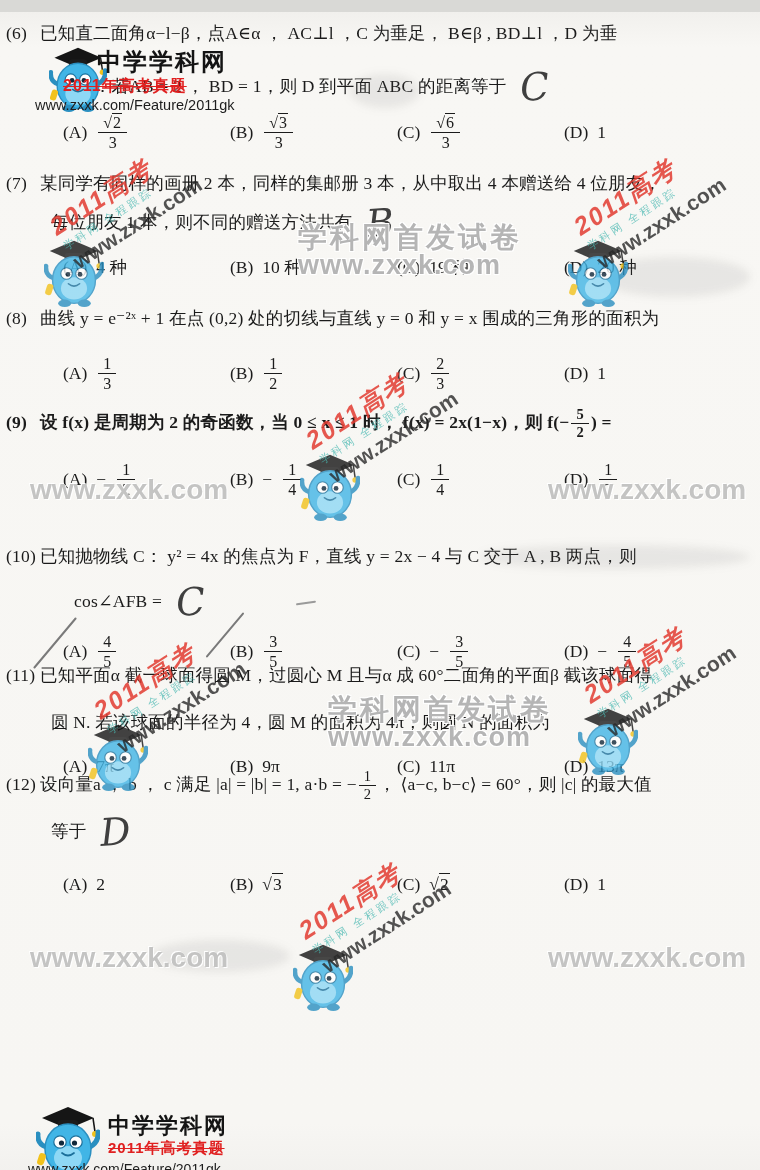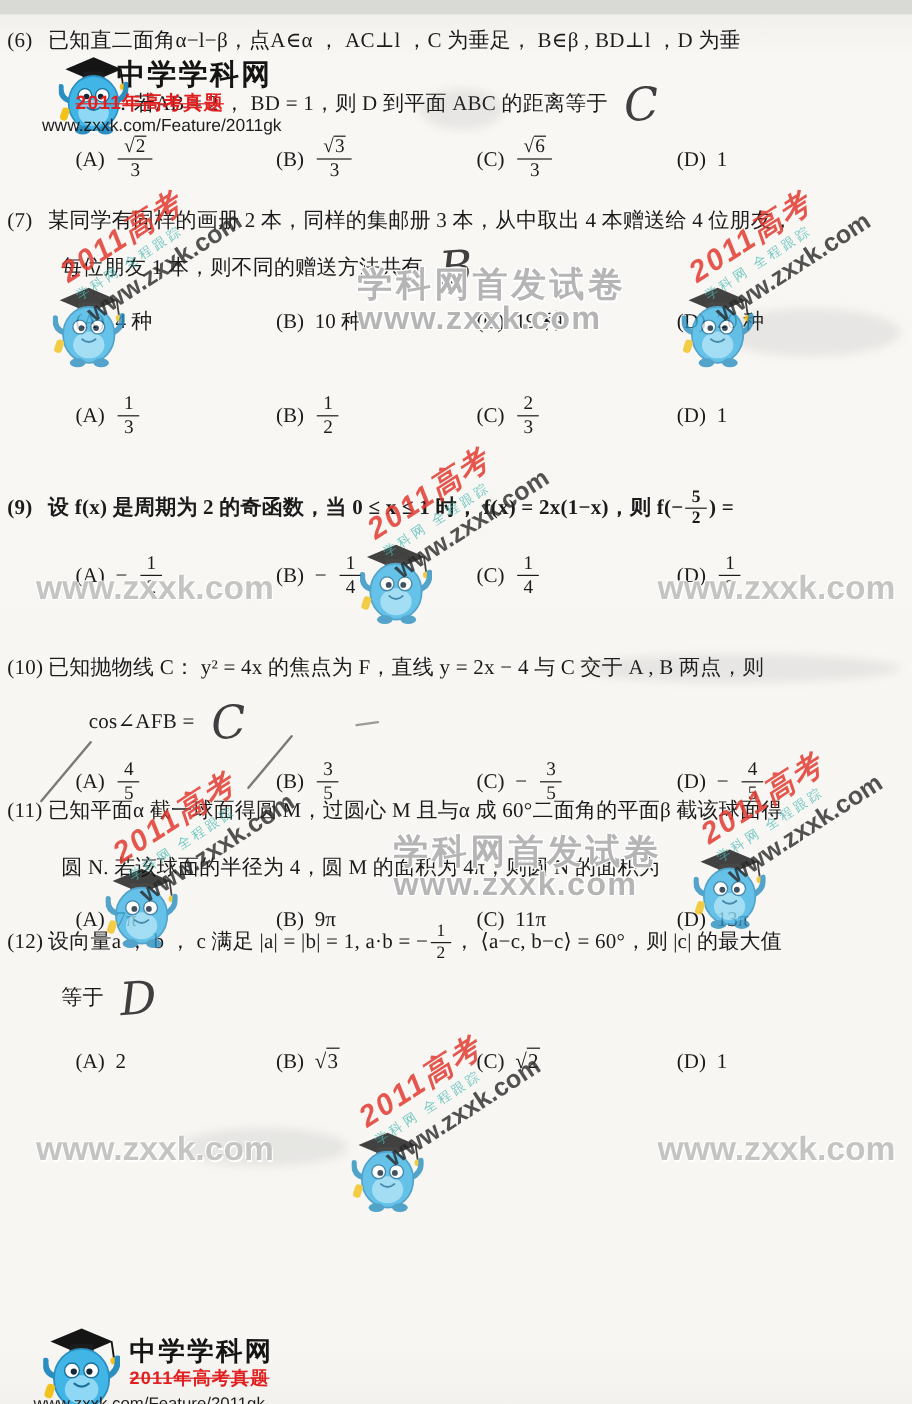--- a/index.html
+++ b/index.html
@@ -113,20 +113,21 @@
             <span class="opt-label">(C)</span>
             <span class="opt-text">19 种</span>
           </div>
           <div class="opt">
             <span class="opt-label">(D)</span>
             <span class="opt-text">20 种</span>
           </div>
         </div>
       </div>
       <div class="question" style="top: 293px;">
+        <div class="qline" style="margin-top: 0px;"><span class="qnum">(8)</span><span>曲线 y = e⁻²ˣ + 1 在点 (0,2) 处的切线与直线 y = 0 和 y = x 围成的三角形的面积为</span></div>
         <div class="options" style="margin-top: 20px;">
           <div class="opt">
             <span class="opt-label">(A)</span>
             <span class="frac">
               <span class="fnum">1</span>
               <span class="fden">3</span>
             </span>
           </div>
           <div class="opt">
             <span class="opt-label">(B)</span>

